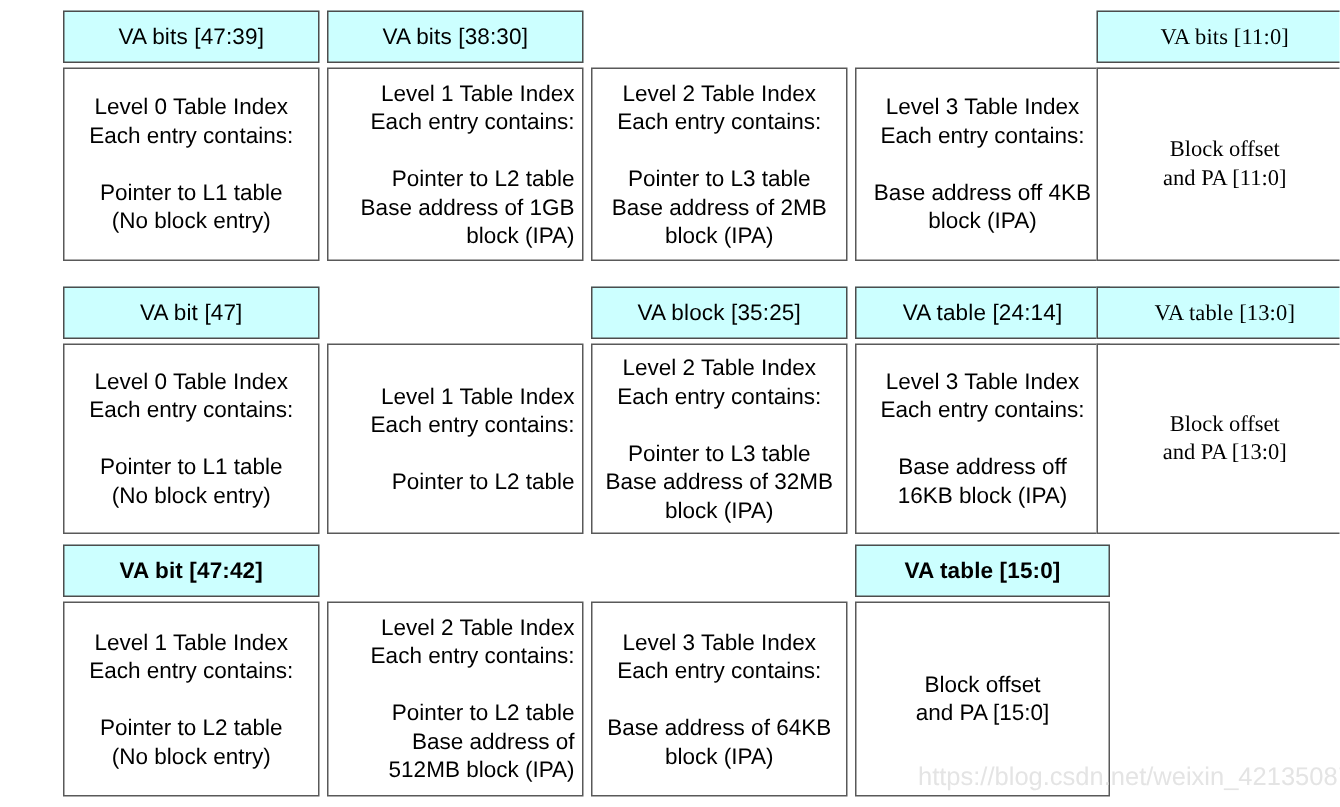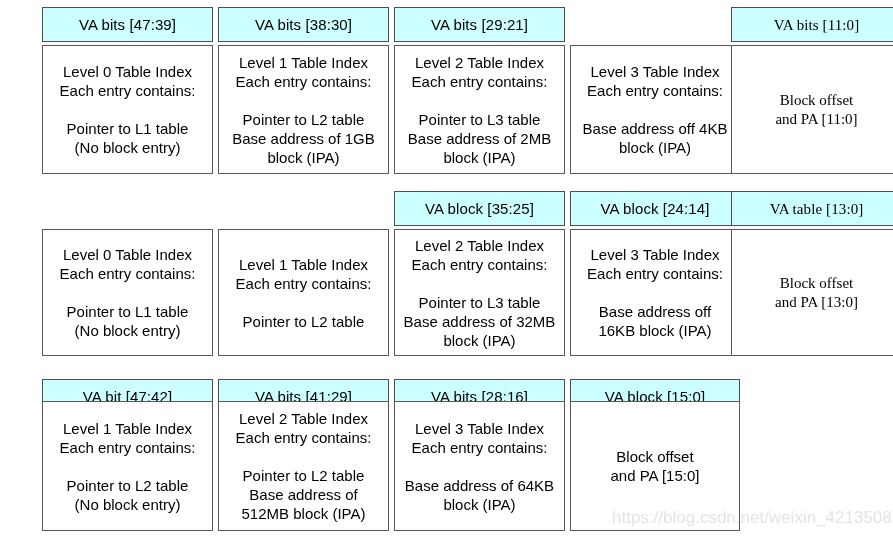--- a/index.html
+++ b/index.html
@@ -77,26 +77,26 @@
   #row-1 { top: 7px;   height: 167px; }
   #row-2 { top: 191px; height: 165px; }
   #row-3 { top: 363px; height: 168px; }
 
   #row-1 .header-cell { top: 0; }
   #row-1 .body-cell   { top: 38px; height: 129px; }
 
   #row-2 .header-cell { top: 0; }
   #row-2 .body-cell   { top: 38px; height: 127px; }
 
-  #row-3 .header-cell { top: 16px; }
+  #row-3 .header-cell { top: 0; font-weight: bold; }
   #row-3 .body-cell   { top: 38px; height: 130px; }
 
   
   .col-0 { left: 10px;  width: 171px; }
-  .col-1 { left: 186px; width: 171px; }
+  .col-1 { left: 186px; width: 171px; text-align: right; }
   .col-2 { left: 362px; width: 171px; }
   .col-3 { left: 538px; width: 170px; }
   .col-4 { left: 699px; width: 171px; font-family: Liberation Serif, serif; }
 
   #watermark {
     position: absolute;
     left: 612px;
     top: 508px;
     font-size: 17px;
     line-height: 20px;
@@ -108,21 +108,20 @@
   }
 </style>
 </head>
 <body>
 
 <div id="table-stack">
     <div class="va-row" id="row-1">
       <div class="row-headers">
         <div class="cell header-cell col-0">VA bits [47:39]</div>
         <div class="cell header-cell col-1">VA bits [38:30]</div>
-        <div class="cell header-cell col-2">VA bits [29:21]</div>
         <div class="cell header-cell col-4">VA bits [11:0]</div>
       </div>
       <div class="row-bodies">
         <div class="cell body-cell col-0">
           <span class="body-text">Level 0 Table Index
 Each entry contains:
 
 Pointer to L1 table
 (No block entry)</span>
         </div>
@@ -150,22 +149,23 @@
 block (IPA)</span>
         </div>
         <div class="cell body-cell col-4">
           <span class="body-text">Block offset
 and PA [11:0]</span>
         </div>
       </div>
     </div>
     <div class="va-row" id="row-2">
       <div class="row-headers">
+        <div class="cell header-cell col-0">VA bit [47]</div>
         <div class="cell header-cell col-2">VA block [35:25]</div>
-        <div class="cell header-cell col-3">VA block [24:14]</div>
+        <div class="cell header-cell col-3">VA table [24:14]</div>
         <div class="cell header-cell col-4">VA table [13:0]</div>
       </div>
       <div class="row-bodies">
         <div class="cell body-cell col-0">
           <span class="body-text">Level 0 Table Index
 Each entry contains:
 
 Pointer to L1 table
 (No block entry)</span>
         </div>
@@ -192,23 +192,21 @@
         </div>
         <div class="cell body-cell col-4">
           <span class="body-text">Block offset
 and PA [13:0]</span>
         </div>
       </div>
     </div>
     <div class="va-row" id="row-3">
       <div class="row-headers">
         <div class="cell header-cell col-0">VA bit [47:42]</div>
-        <div class="cell header-cell col-1">VA bits [41:29]</div>
-        <div class="cell header-cell col-2">VA bits [28:16]</div>
-        <div class="cell header-cell col-3">VA block [15:0]</div>
+        <div class="cell header-cell col-3">VA table [15:0]</div>
       </div>
       <div class="row-bodies">
         <div class="cell body-cell col-0">
           <span class="body-text">Level 1 Table Index
 Each entry contains:
 
 Pointer to L2 table
 (No block entry)</span>
         </div>
         <div class="cell body-cell col-1">

